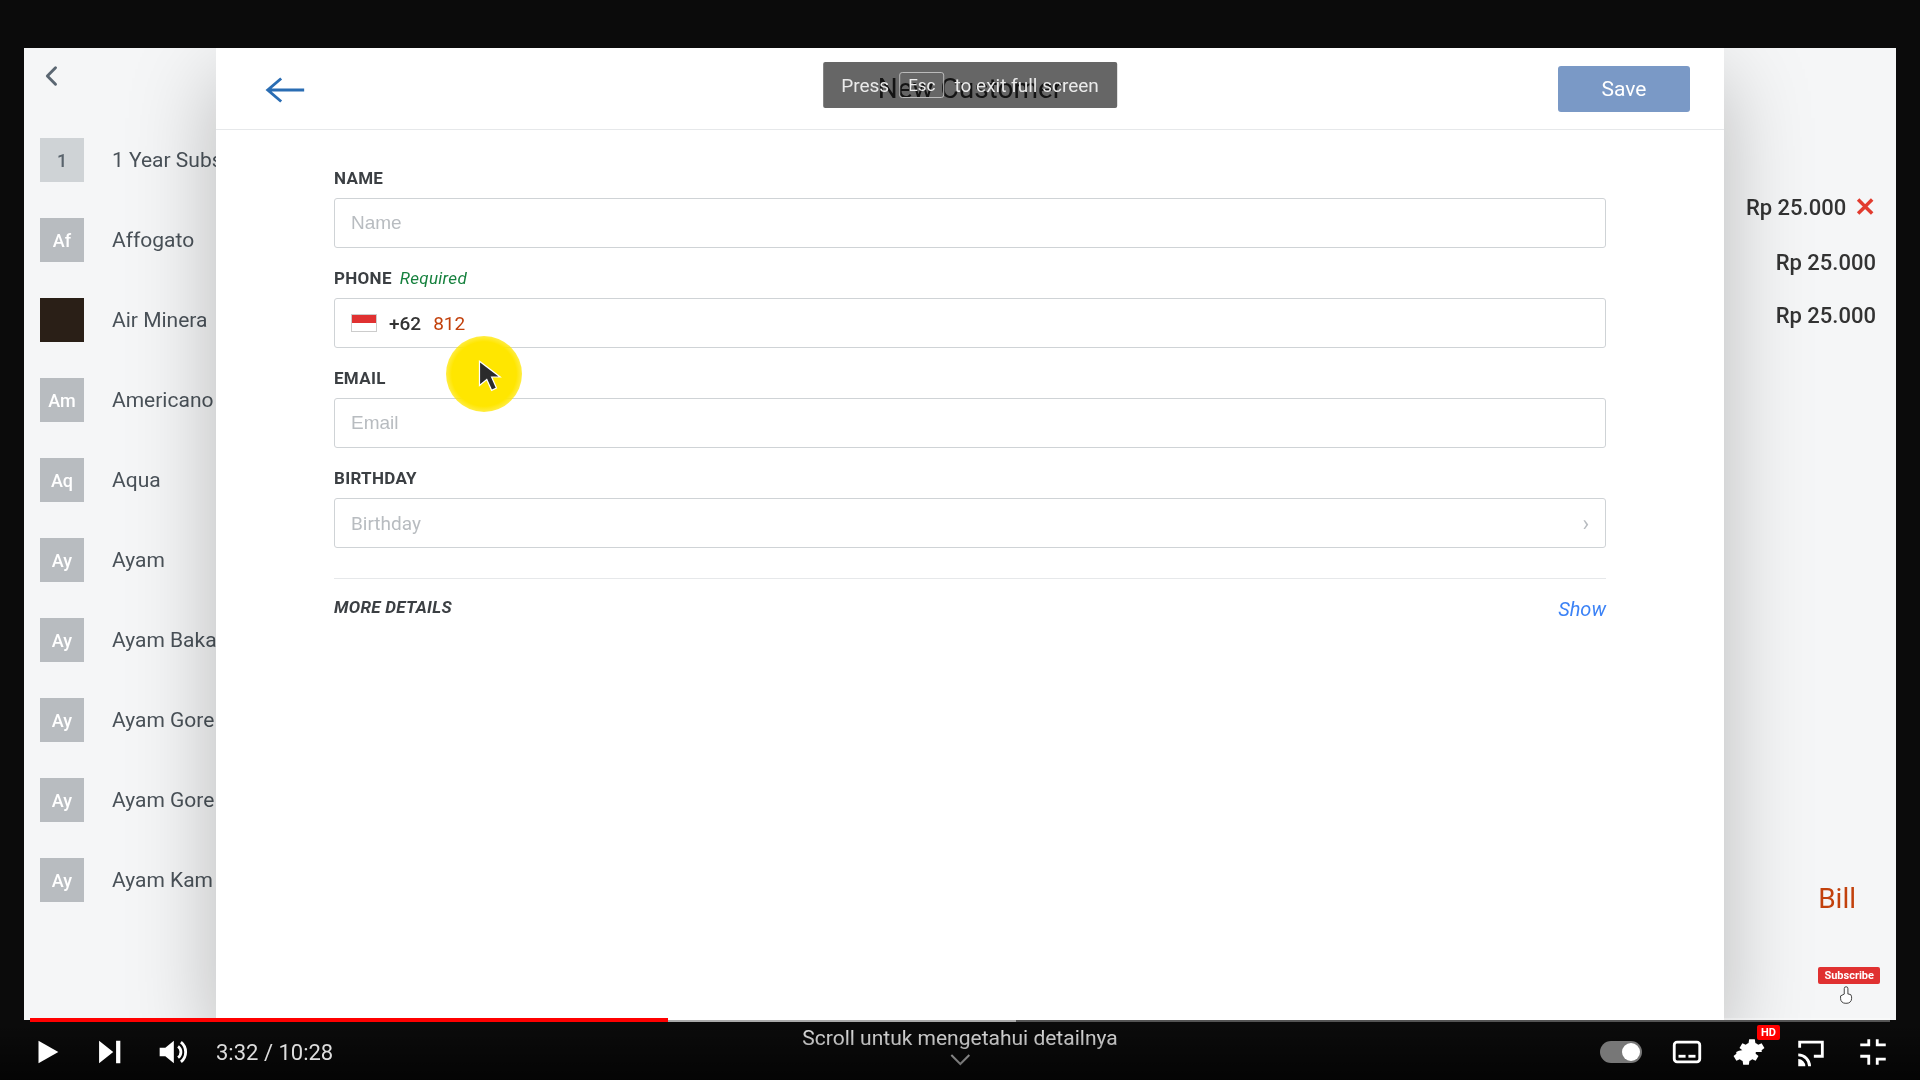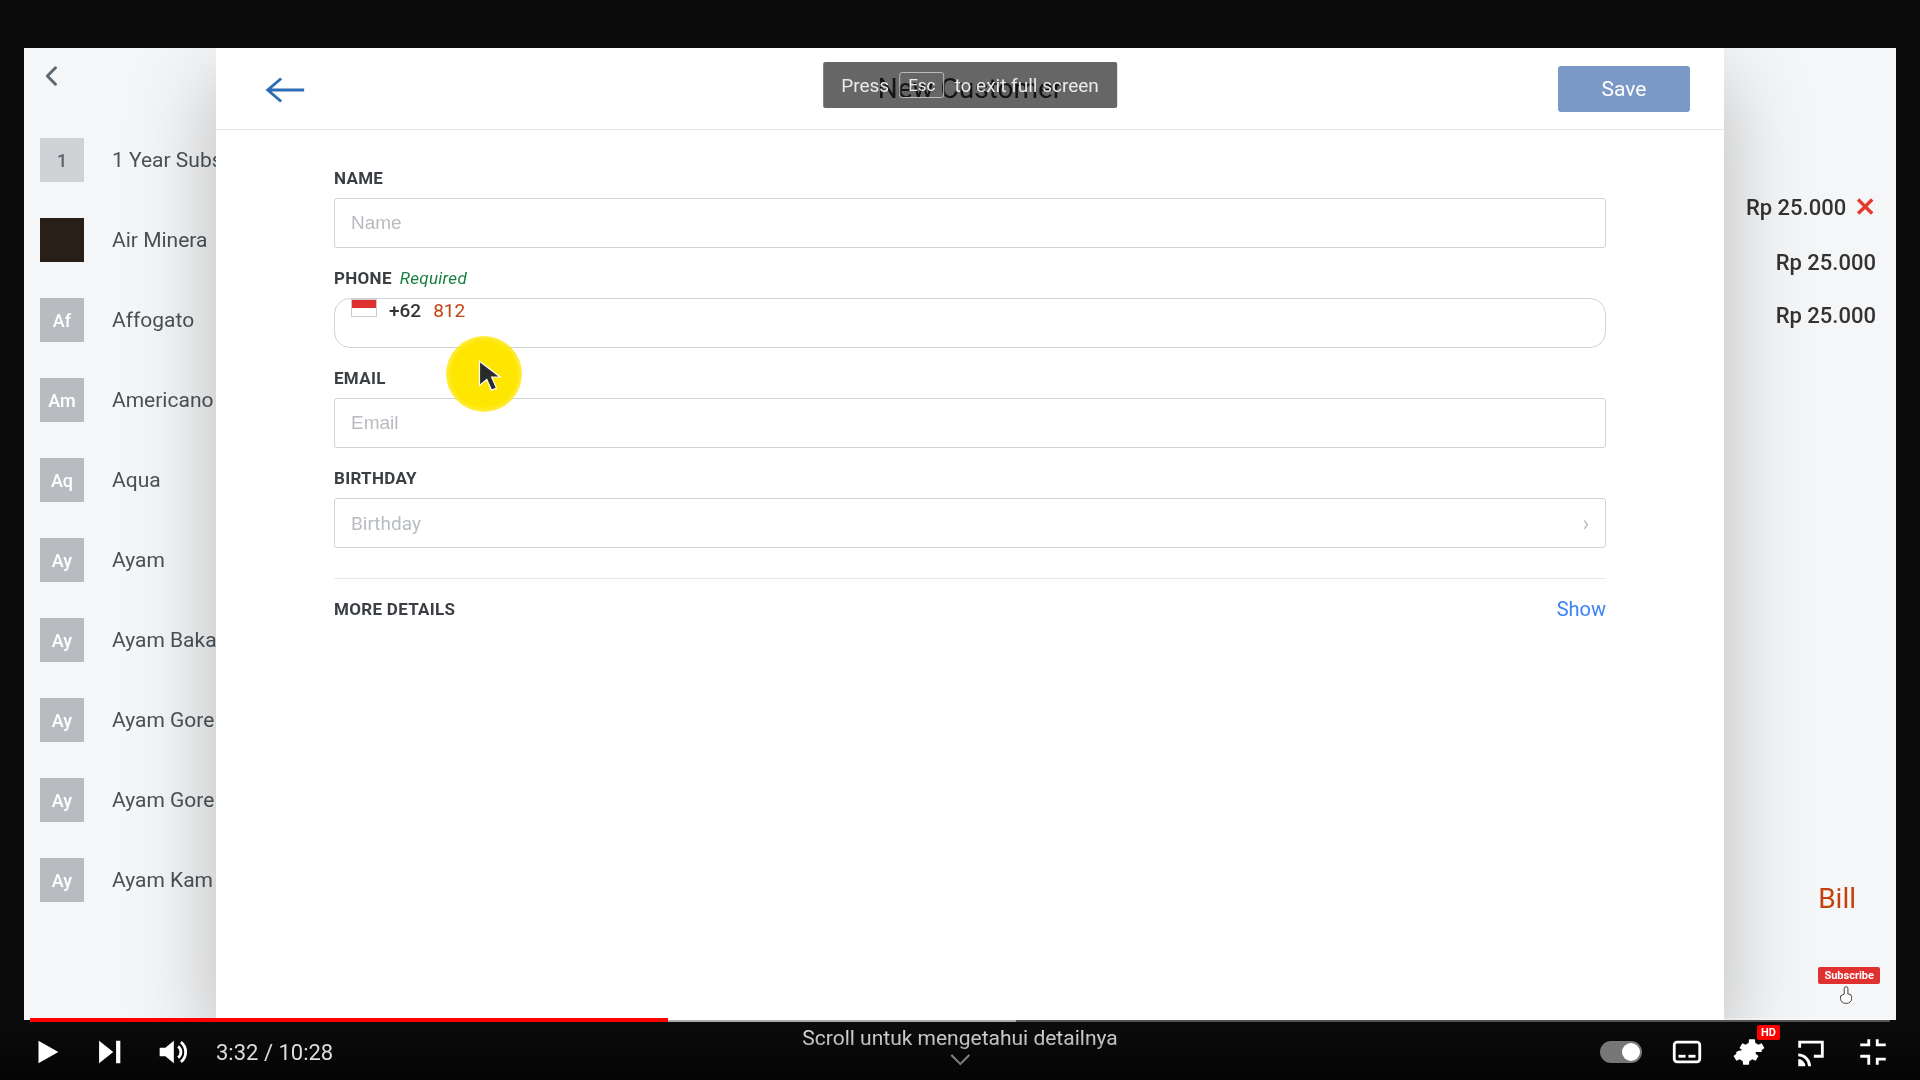--- a/index.html
+++ b/index.html
@@ -45,28 +45,28 @@
 
 .esc-tip { position: absolute; left: 50%; top: 14px; transform: translateX(-50%); background: rgba(0,0,0,.6); color: #eaeaea; padding: 10px 18px; border-radius: 2px; display: flex; align-items: center; gap: 10px; font-size: 19px; z-index: 5; }
 .kbd { border: 1px solid #bbb; padding: 2px 8px; border-radius: 3px; font-size: 17px; color: #eee; }
 
 .modal-body { flex: 1; overflow: hidden; padding: 18px 118px 0 118px; }
 .field-label { font-size: 17px; font-weight: 700; color: #3b3f43; letter-spacing: .3px; margin-top: 20px; }
 .field-label .req { color: #15803d; font-style: italic; font-weight: 400; margin-left: 8px; }
 .input { margin-top: 10px; width: 100%; height: 50px; border: 1px solid #cfd3d6; border-radius: 3px; padding: 0 16px; font-size: 19px; color: #333; background: #fff; display: flex; align-items: center; }
 .input input { border: 0; outline: 0; width: 100%; font-size: 19px; color: #333; background: transparent; }
 .input input::placeholder { color: #b8bcc0; }
-.phone-input { display: flex; align-items: flex-start; gap: 12px; border-radius: 16px; }
+.phone-input { display: flex; align-items: center; gap: 12px; }
 .flag { width: 26px; height: 18px; background: linear-gradient(#e03131 0 50%, #fff 50% 100%); border: 1px solid #ccc; }
 .dial { color: #333; font-weight: 500; }
 .ph-placeholder { color: #c2410c; }
 .birthday-row { justify-content: space-between; color: #b8bcc0; }
 .chev { color: #b8bcc0; font-size: 22px; }
 .section-divider { height: 1px; background: #e6e8ea; margin-top: 30px; }
-.more-row { display: flex; align-items: center; justify-content: space-between; padding-top: 18px; }
+.more-row { display: flex; align-items: flex-start; justify-content: space-between; padding-top: 18px; font-style: italic; }
 .more-label { font-weight: 700; color: #3b3f43; font-size: 17px; letter-spacing: .3px; }
 .show-link { color: #3b82f6; font-size: 20px; }
 
 
 .hl { position: absolute; width: 76px; height: 76px; border-radius: 50%; background: radial-gradient(circle, #ffe600 0%, #ffe600 60%, rgba(255,230,0,.0) 100%); box-shadow: 0 0 0 0 rgba(0,0,0,0); z-index: 40; }
 .cursor svg { width: 26px; height: 34px; }
 .cursor { position: absolute; left: 50%; top: 50%; transform: translate(-30%,-40%); }
 
 
 .modal::after { content: ""; position: absolute; left: 0; right: 0; bottom: 0; height: 220px; background: linear-gradient(rgba(255,255,255,0), #ffffff); pointer-events: none; }
@@ -109,26 +109,26 @@
                 <path d="M15 5l-7 7 7 7" stroke="#5b6772" stroke-width="2.5" fill="none" stroke-linecap="round" stroke-linejoin="round"></path>
               </svg>
           </div>
         </div>
         <div class="pos-list" id="pos-list">
             <div class="pos-item">
               <div class="thumb num">1</div>
               <div class="pos-item-label">1 Year Subs</div>
             </div>
             <div class="pos-item">
+              <div class="thumb">Af</div>
+              <div class="pos-item-label">Affogato</div>
+            </div>
+            <div class="pos-item">
               <div class="thumb img"></div>
               <div class="pos-item-label">Air Minera</div>
-            </div>
-            <div class="pos-item">
-              <div class="thumb">Af</div>
-              <div class="pos-item-label">Affogato</div>
             </div>
             <div class="pos-item">
               <div class="thumb">Am</div>
               <div class="pos-item-label">Americano</div>
             </div>
             <div class="pos-item">
               <div class="thumb">Aq</div>
               <div class="pos-item-label">Aqua</div>
             </div>
             <div class="pos-item">

